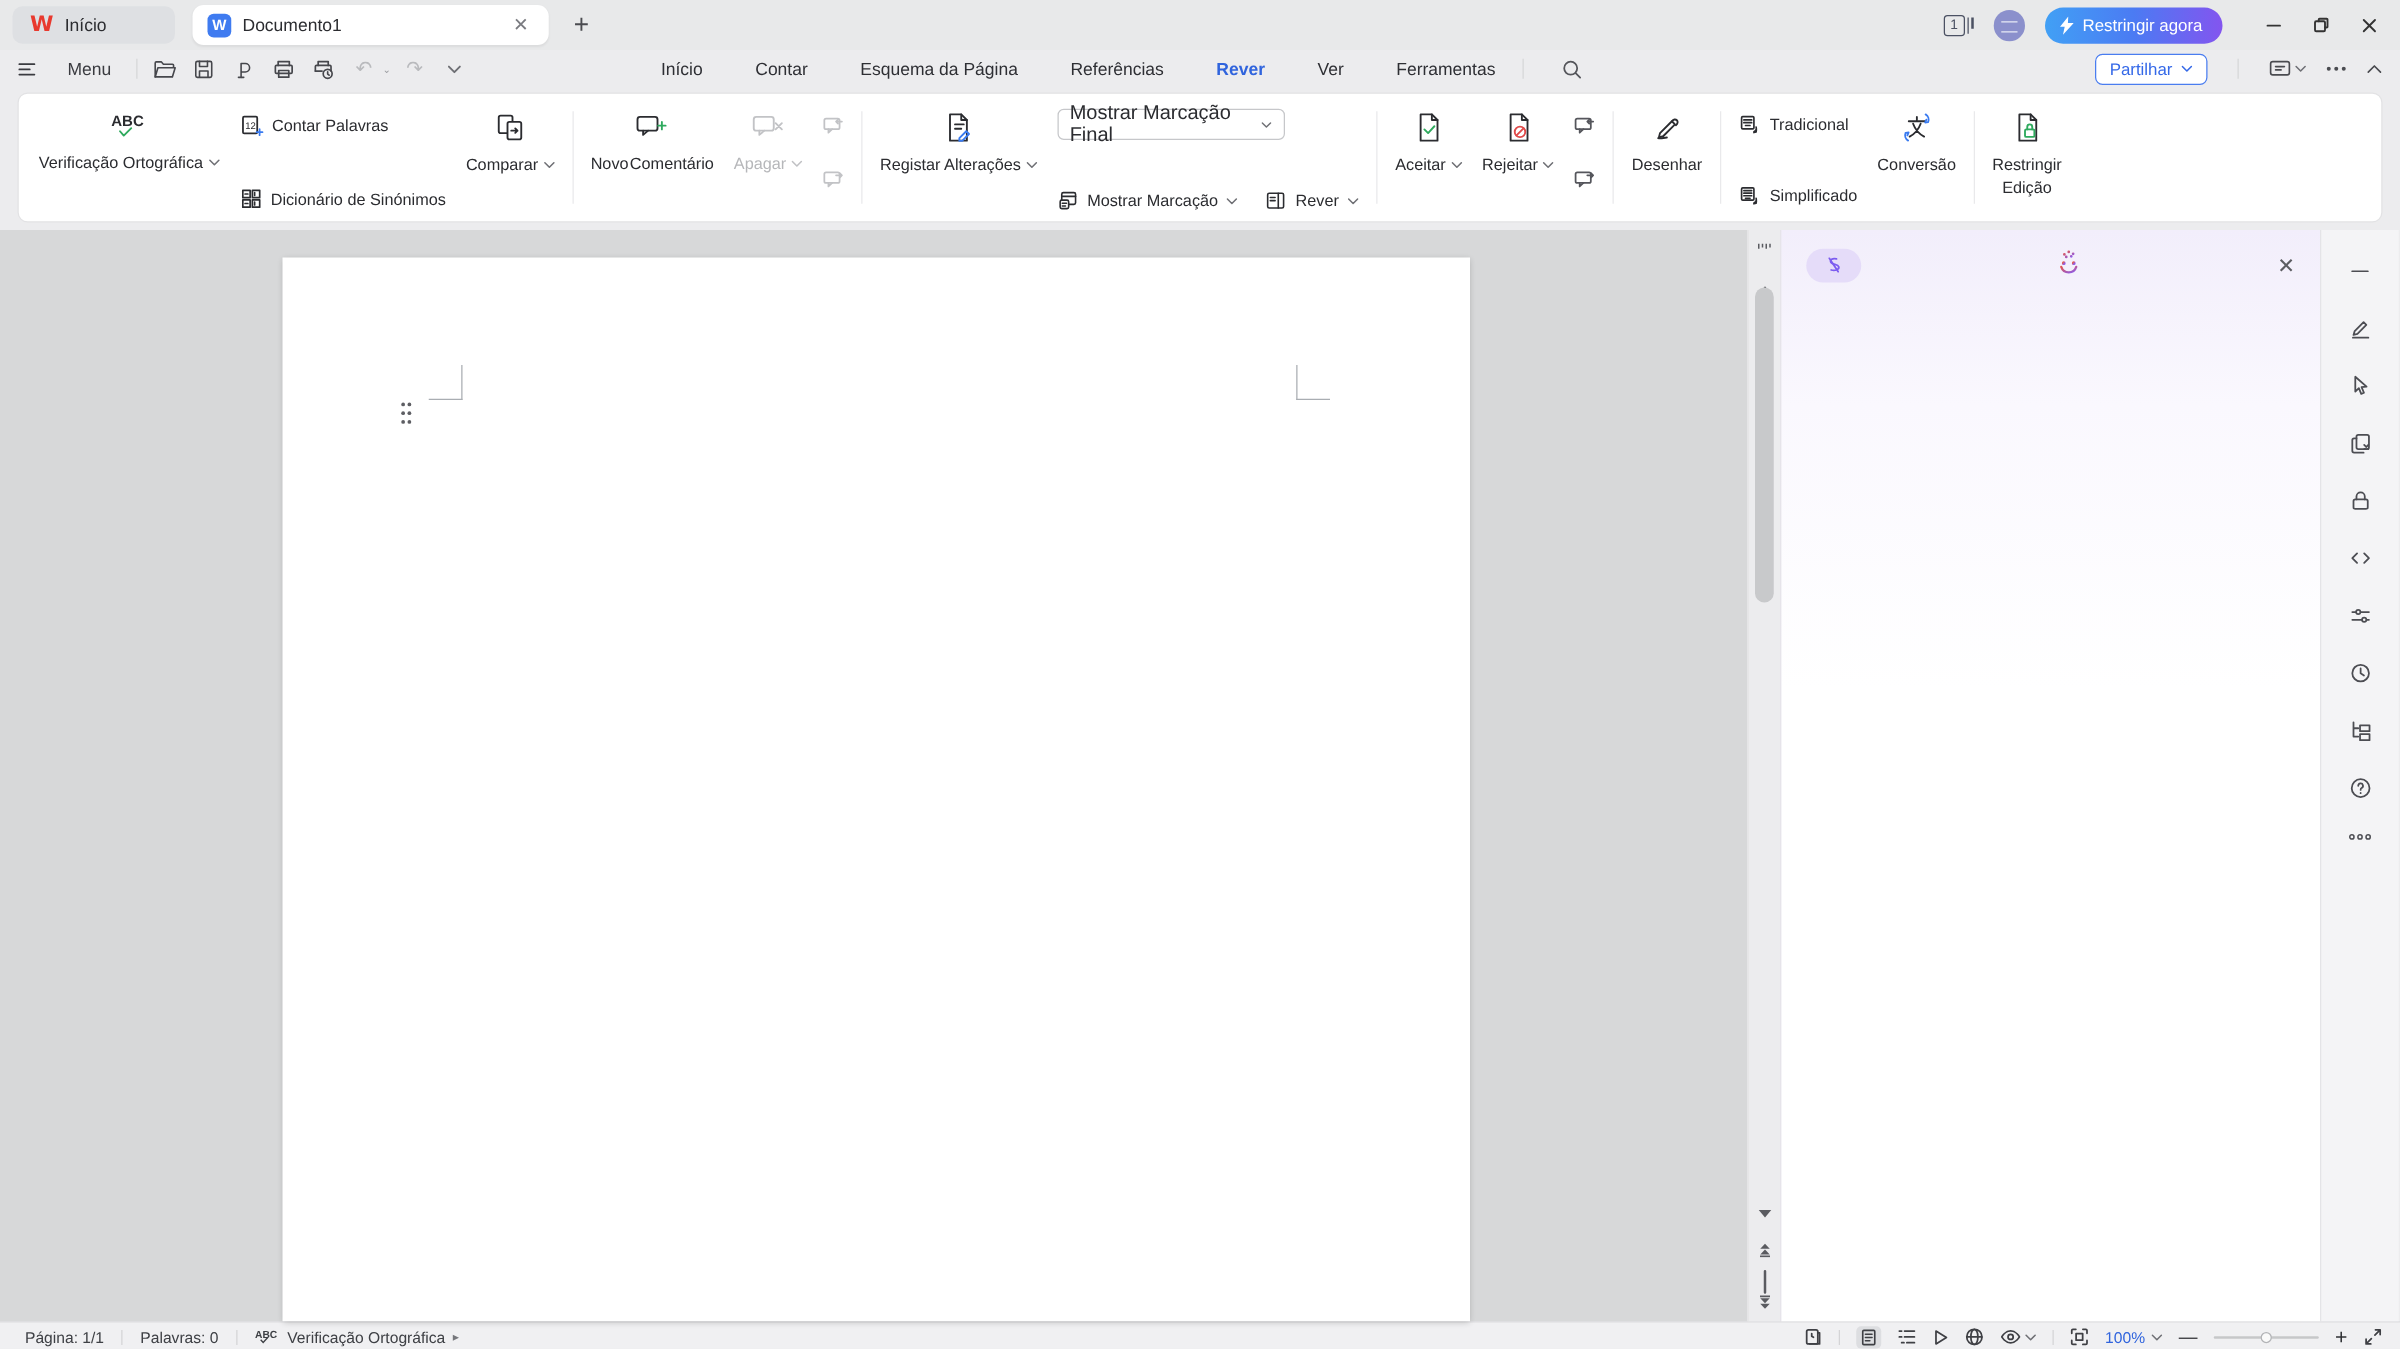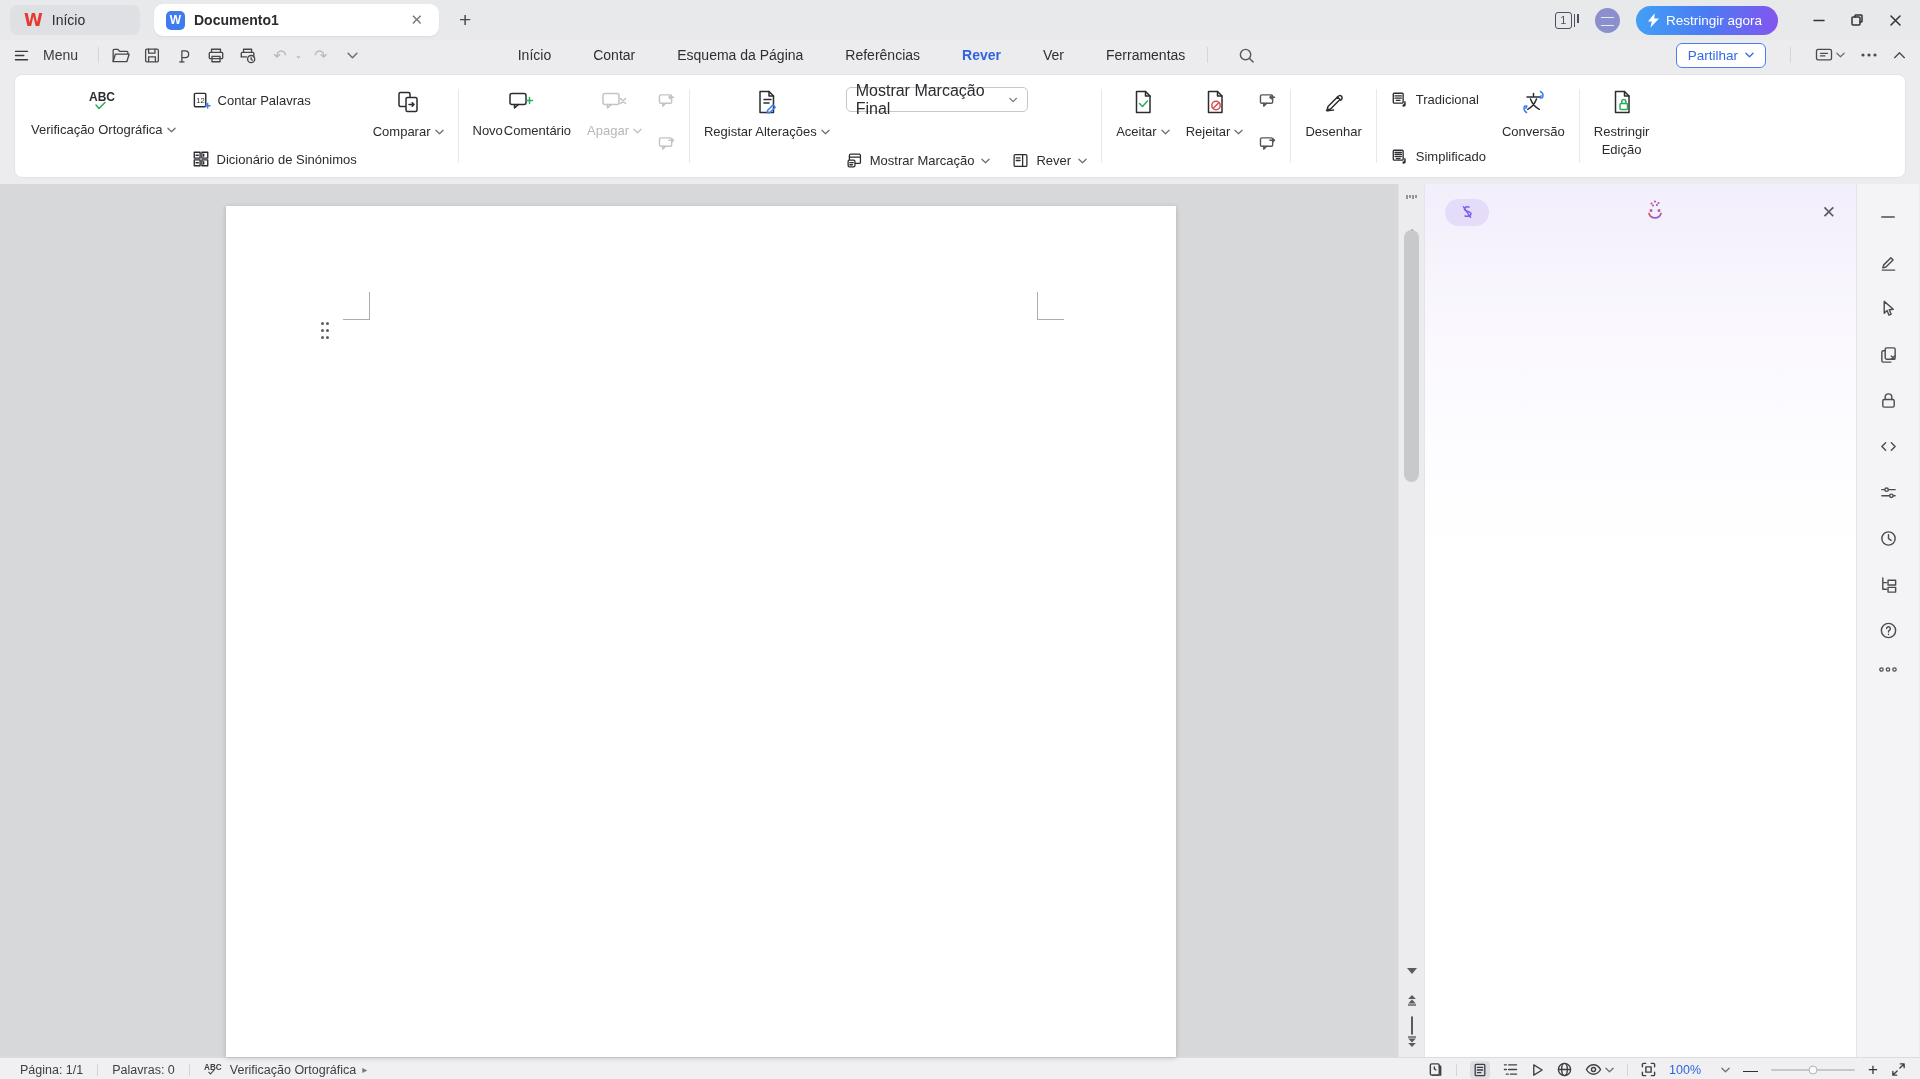--- a/index.html
+++ b/index.html
@@ -10,41 +10,41 @@
 
   
   .titlebar { height:40px; background:#e8e9ea; display:flex; align-items:center; padding:0 10px; }
   .home-tab { height:30px; width:130px; background:#dee0e3; border-radius:8px; display:flex;
     align-items:center; gap:9px; padding:0 14px; font-size:14px; cursor:default; }
   .wps-logo { color:#e8392e; font-weight:bold; font-size:17px; font-family:"DejaVu Sans",sans-serif; }
   .doc-tab { height:32px; width:285px; background:#ffffff; border-radius:9px; margin-left:14px;
     display:flex; align-items:center; gap:9px; padding:0 12px; font-size:14px; box-shadow:0 1px 2px rgba(0,0,0,.06); }
   .doc-tab-icon { width:19px; height:19px; border-radius:5px; background:#3f7bf0; color:#fff;
     font-size:12px; font-weight:bold; display:flex; align-items:center; justify-content:center; }
-  .doc-tab-title { flex:1;font-weight:bold; }
+  .doc-tab-title { flex:1; }
   .tab-close { color:#7a7b80; font-size:15px; padding:2px 4px; }
   .new-tab { margin-left:14px; font-size:21px; color:#4a4b50; padding:0 6px; }
   .tb-right { margin-left:auto; display:flex; align-items:center; gap:16px; }
   .doc-count-badge { display:flex; align-items:flex-start; gap:2px; color:#4b5163; }
   .doc-count-box { width:17px; height:17px; border:1.4px solid #4b5163; border-radius:3px;
     font-size:11px; display:flex; align-items:center; justify-content:center; }
   .stack-bars { display:flex; gap:2px; padding-top:2px; }
   .stack-bars i { display:block; width:1.6px; background:#4b5163; }
   .avatar { width:25px; height:25px; border-radius:50%; background:#8b90cc; position:relative; }
   .avatar::after { content:""; position:absolute; left:6px; top:9px; width:13px; height:7px;
     border-top:1.5px solid #e8e9f5; border-bottom:1.5px solid #e8e9f5; }
   .update-btn { height:29px; border:none; border-radius:15px; padding:0 16px 0 12px;
     background:linear-gradient(90deg,#41a0f5,#4b7bf3,#8355ef); color:#fff; font-size:13.5px;
     display:flex; align-items:center; gap:7px; font-family:inherit; }
   .win-ctrls { display:flex; align-items:center; gap:8px; margin-left:10px; color:#333; }
   .win-btn { width:30px; height:28px; display:flex; align-items:center; justify-content:center; }
 
   
   .menubar { height:30px; display:flex; align-items:center; padding:0 14px; font-size:14px; color:#3a3b40; }
-  .menu-btn { display:flex; align-items:center; gap:14px; padding-right:12px; }
+  .menu-btn { display:flex; align-items:center; gap:25px; padding-right:12px; }
   .mb-sep { width:1px; height:16px; background:#d5d6d8; margin:0 8px; }
   .qbar { display:flex; align-items:center; gap:6px; }
   .qbtn { width:26px; height:24px; display:flex; align-items:center; justify-content:center; color:#46474c; }
   .qbtn.disabled { color:#b9babd; }
   .mini-caret { font-size:8px; color:#9b9ca0; margin-left:-4px; }
   .ribbon-tabs { display:flex; align-items:center; gap:38px; margin-left:150px; }
   .rtab { padding:4px 2px; color:#2e2f34; }
   .rtab.active { color:#3064dd; font-weight:bold; }
   .search-btn { margin-left:22px; color:#55565b; }
   .menubar-right { margin-left:auto; display:flex; align-items:center; gap:16px; }
@@ -122,21 +122,21 @@
   
   .statusbar { height:24px; background:#f0f0f2; border-top:1px solid #dcdcde; display:flex;
     align-items:center; font-size:12.5px; color:#3e4045; padding:0 14px 0 20px; }
   .sb-left { display:flex; align-items:center; gap:14px; }
   .sb-sep { width:1px; height:12px; background:#d4d4d6; }
   .sb-spell { display:flex; align-items:center; gap:6px; }
   .sb-arrow { color:#76777c; font-size:10px; }
   .sb-right { margin-left:auto; display:flex; align-items:center; gap:13px; color:#3f4045; }
   .sb-ic { display:flex; align-items:center; }
   .sb-ic.activeview { background:#dddee1; border-radius:4px; padding:2px 3px; }
-  .zoom-val { display:flex; align-items:center; gap:20px; }
+  .zoom-val { display:flex; align-items:center; gap:5px; }
   .zoom-slider { width:84px; height:2px; background:#c6c7c9; position:relative; border-radius:1px; }
   .zoom-knob { position:absolute; left:50%; top:50%; transform:translate(-50%,-50%); width:9px; height:9px;
     background:#fafafa; border:1px solid #b3b4b7; border-radius:50%; }
   .dash { font-size:15px; color:#2f3034; }
 </style>
 </head>
 <body>
 
 <div class="titlebar">
   <div class="home-tab">

